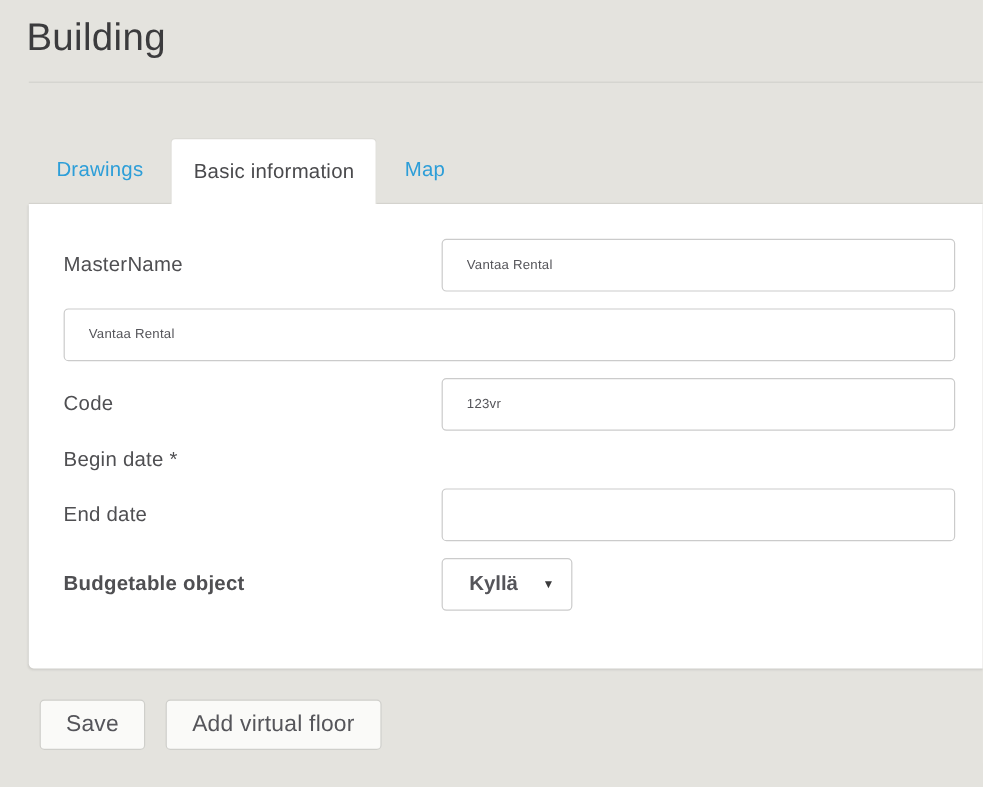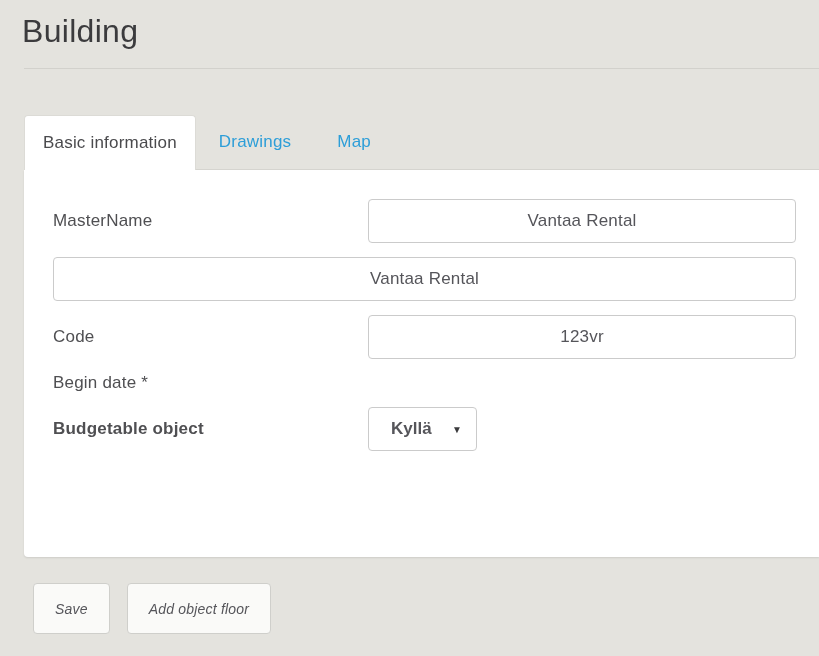--- a/index.html
+++ b/index.html
@@ -73,27 +73,26 @@
     font-size: 17px;
     color: #4f4f52;
     letter-spacing: 0.2px;
   }
   .text-input {
     flex: 1 1 auto;
     height: 44px;
     border: 1px solid #cbcbcb;
     border-radius: 4px;
     padding: 0 20px;
-    font-size: 17px;
+    font-size: 11px;
     color: #55555a;
     font-family: "Liberation Sans", "DejaVu Sans", sans-serif;
     letter-spacing: 0.2px;
     outline: none;
     background: #ffffff;
-    text-align: center;
   }
   .select-box {
     width: 109px;
     height: 44px;
     border: 1px solid #cbcbcb;
     border-radius: 4px;
     display: flex;
     align-items: center;
     justify-content: space-between;
     padding: 0 14px 0 22px;
@@ -107,47 +106,46 @@
     color: #3a3a3c;
     margin-left: 10px;
   }
   
   .button-row {
     margin: 26px 0 0 33px;
     display: flex;
     gap: 17px;
   }
   .btn {
-    height: 51px;
+    height: 42px;
     padding: 0 21px;
     background: #fafaf8;
     border: 1px solid #cfcfcb;
     border-radius: 4px;
-    font-size: 14px;
+    font-size: 19px;
     color: #55555a;
     font-family: "Liberation Sans", "DejaVu Sans", sans-serif;
     letter-spacing: 0.2px;
     cursor: pointer;
-    font-style: italic;
   }
 </style>
 </head>
 <body>
 
 <div class="page-header">
   <h1 class="page-title">Building</h1>
 </div>
 <hr class="header-divider">
 
 <div class="tab-strip">
+  <div class="tab">
+    <span>Drawings</span>
+  </div>
   <div class="tab active">
     <span>Basic information</span>
-  </div>
-  <div class="tab">
-    <span>Drawings</span>
   </div>
   <div class="tab">
     <span>Map</span>
   </div>
 </div>
 
 <div class="panel">
 
   <div class="form-row">
     <label class="form-label">MasterName</label>
@@ -160,27 +158,31 @@
 
   <div class="form-row">
     <label class="form-label">Code</label>
     <input class="text-input" type="text" value="123vr" style="">
   </div>
 
   <div class="form-row">
     <label class="form-label">Begin date *</label>
   </div>
 
+  <div class="form-row">
+    <label class="form-label">End date</label>
+    <input class="text-input" type="text" value="" style="">
+  </div>
 
   <div class="form-row" style="margin-bottom:0;font-weight:bold;">
     <label class="form-label">Budgetable object</label>
     <div class="select-box">
       <span>Kyllä</span>
       <span class="select-arrow">▼</span>
     </div>
   </div>
 
 </div>
 
 <div class="button-row">
   <button class="btn">Save</button>
-  <button class="btn">Add object floor</button>
+  <button class="btn">Add virtual floor</button>
 </div>
 
 </body></html>

